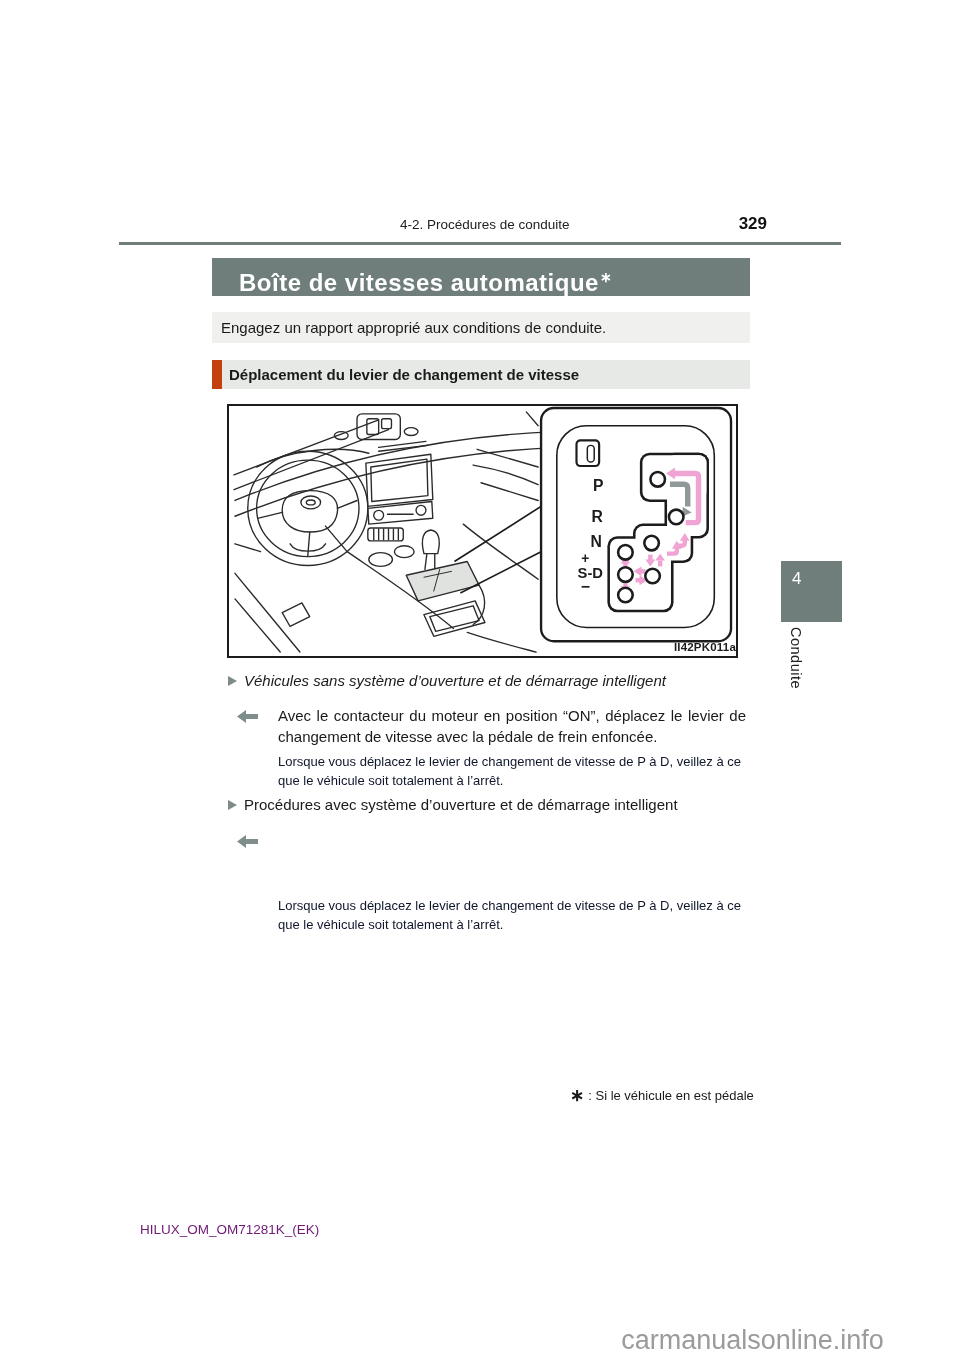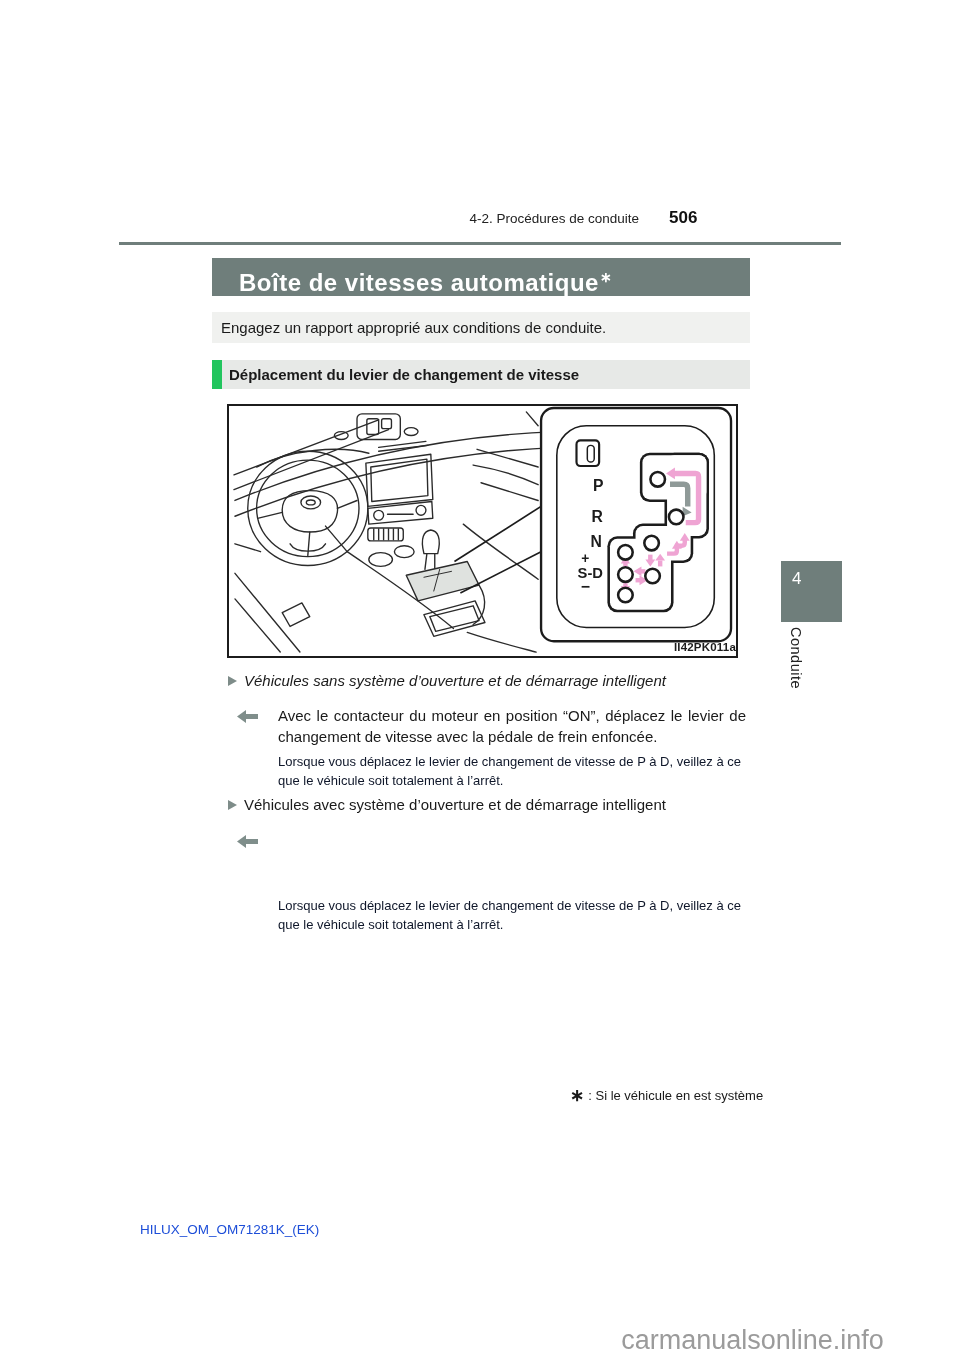--- a/index.html
+++ b/index.html
@@ -1,75 +1,75 @@
 <!DOCTYPE html>
 <html><head>
 <meta charset="utf-8">
 <style>
   html,body{margin:0;padding:0;background:#e9e9e9;}
   #page{position:relative;width:960px;height:1358px;background:#ffffff;margin:0 auto;
         font-family:"Liberation Sans",sans-serif;color:#1a1a1a;overflow:hidden;}
 
   
-  .hdr{position:absolute;top:208px;left:400px;width:367px;display:flex;justify-content:center;
+  .hdr{position:absolute;top:214px;left:400px;width:367px;display:flex;justify-content:space-between;
        align-items:baseline;gap:30px;}
   .hdr-section{font-size:13.5px;color:#222;}
   .hdr-page{font-size:17px;font-weight:bold;color:#111;}
   .rule{position:absolute;left:119px;top:242px;width:722px;height:3px;background:#6f7e7b;}
 
   
   .banner{position:absolute;left:212px;top:258px;width:538px;height:38px;background:#6f7e7b;
           color:#fff;font-weight:bold;font-size:24px;line-height:38px;padding-left:27px;
           box-sizing:border-box;letter-spacing:0.5px;}
   .banner sup{font-size:14px;vertical-align:9px;margin-left:1px;}
 
   
   .notice{position:absolute;left:212px;top:312px;width:538px;height:31px;background:#f0f1ef;
           font-weight:normal;font-size:15px;line-height:31px;padding-left:9px;box-sizing:border-box;}
   .sec-head{position:absolute;left:212px;top:360px;width:538px;height:29px;background:#e7e9e7;
-            border-left:10px solid #22c55e;font-weight:bold;font-size:15px;line-height:29px;
+            border-left:10px solid #c2410c;font-weight:bold;font-size:15px;line-height:29px;
             padding-left:7px;box-sizing:border-box;}
 
   
   .figure{position:absolute;left:227px;top:404px;width:507px;height:250px;border:2px solid #1c1c1c;
           background:#fff;}
   .fig-label{position:absolute;right:0;bottom:3px;font-size:11.5px;font-weight:bold;color:#1c1c1c;
              letter-spacing:0.2px;}
 
   
   .bullet-row{position:absolute;left:227px;width:522px;display:flex;align-items:flex-start;font-size:15px;}
   .tri{flex:0 0 auto;width:0;height:0;border-left:9px solid #7e8c89;border-top:5px solid transparent;
        border-bottom:5px solid transparent;margin:4px 7px 0 1px;}
   .para{position:absolute;left:278px;width:468px;font-size:15px;line-height:21px;text-align:justify;}
   .note{position:absolute;left:278px;width:470px;font-size:13px;line-height:18.5px;color:#0f172a;}
   .back-arrow{position:absolute;left:237px;width:21px;height:13px;}
 
   
   .footnote{position:absolute;left:570px;top:1084px;font-size:13px;display:flex;align-items:baseline;}
   .footnote .sym{font-size:17px;font-weight:bold;margin-right:4px;position:relative;top:1px;}
-  .footer{position:absolute;left:140px;top:1222px;font-size:13.5px;color:#1d4ed8;}
+  .footer{position:absolute;left:140px;top:1222px;font-size:13.5px;color:#701a75;}
 
   
   .tab-square{position:absolute;left:781px;top:561px;width:61px;height:61px;background:#6f7e7b;
               color:#fff;font-size:17px;box-sizing:border-box;padding:8px 0 0 11px;}
   .tab-label{position:absolute;left:788px;top:627px;writing-mode:vertical-rl;font-size:14.5px;
              color:#222;letter-spacing:0.5px;}
 
   
   .watermark{position:absolute;left:560px;top:1325px;width:385px;text-align:center;font-size:27px;
              color:#9b9b9b;}
 </style>
 </head>
 <body>
 
 <div id="page">
 
   <div class="hdr">
     <span class="hdr-section">4-2. Procédures de conduite</span>
-    <span class="hdr-page">506</span>
+    <span class="hdr-page">329</span>
   </div>
   <div class="rule"></div>
 
   <div class="banner">
     <span>Boîte de vitesses automatique</span><sup>∗</sup>
   </div>
 
   <div class="notice">Engagez un rapport approprié aux conditions de conduite.</div>
 
   <div class="sec-head">Déplacement du levier de changement de vitesse</div>
@@ -222,30 +222,30 @@
     <span>Véhicules sans système d’ouverture et de démarrage intelligent</span>
   </div>
   <svg class="back-arrow" style="top:710px;" viewBox="0 0 21 13">
     <polygon points="0,6.5 9,0 9,4 21,4 21,9 9,9 9,13" fill="#7f8e8b"></polygon>
   </svg>
   <div class="para" style="top:705px;">Avec le contacteur du moteur en position “ON”, déplacez le levier de changement de vitesse avec la pédale de frein enfoncée.</div>
   <div class="note" style="top:753px;">Lorsque vous déplacez le levier de changement de vitesse de P à D, veillez à ce que le véhicule soit totalement à l’arrêt.</div>
 
   <div class="bullet-row" style="top:796px;">
     <span class="tri"></span>
-    <span>Véhicules avec système d’ouverture et de démarrage intelligent</span>
+    <span>Procédures avec système d’ouverture et de démarrage intelligent</span>
   </div>
   <svg class="back-arrow" style="top:835px;" viewBox="0 0 21 13">
     <polygon points="0,6.5 9,0 9,4 21,4 21,9 9,9 9,13" fill="#7f8e8b"></polygon>
   </svg>
   <div class="note" style="top:897px;">Lorsque vous déplacez le levier de changement de vitesse de P à D, veillez à ce que le véhicule soit totalement à l’arrêt.</div>
 
   <div class="footnote">
     <span class="sym">∗</span>
-    <span>: Si le véhicule en est système</span>
+    <span>: Si le véhicule en est pédale</span>
   </div>
 
   <div class="footer">HILUX_OM_OM71281K_(EK)</div>
 
   <div class="tab-square">4</div>
   <div class="tab-label">Conduite</div>
 
   <div class="watermark">carmanualsonline.info</div>
 
 </div>

